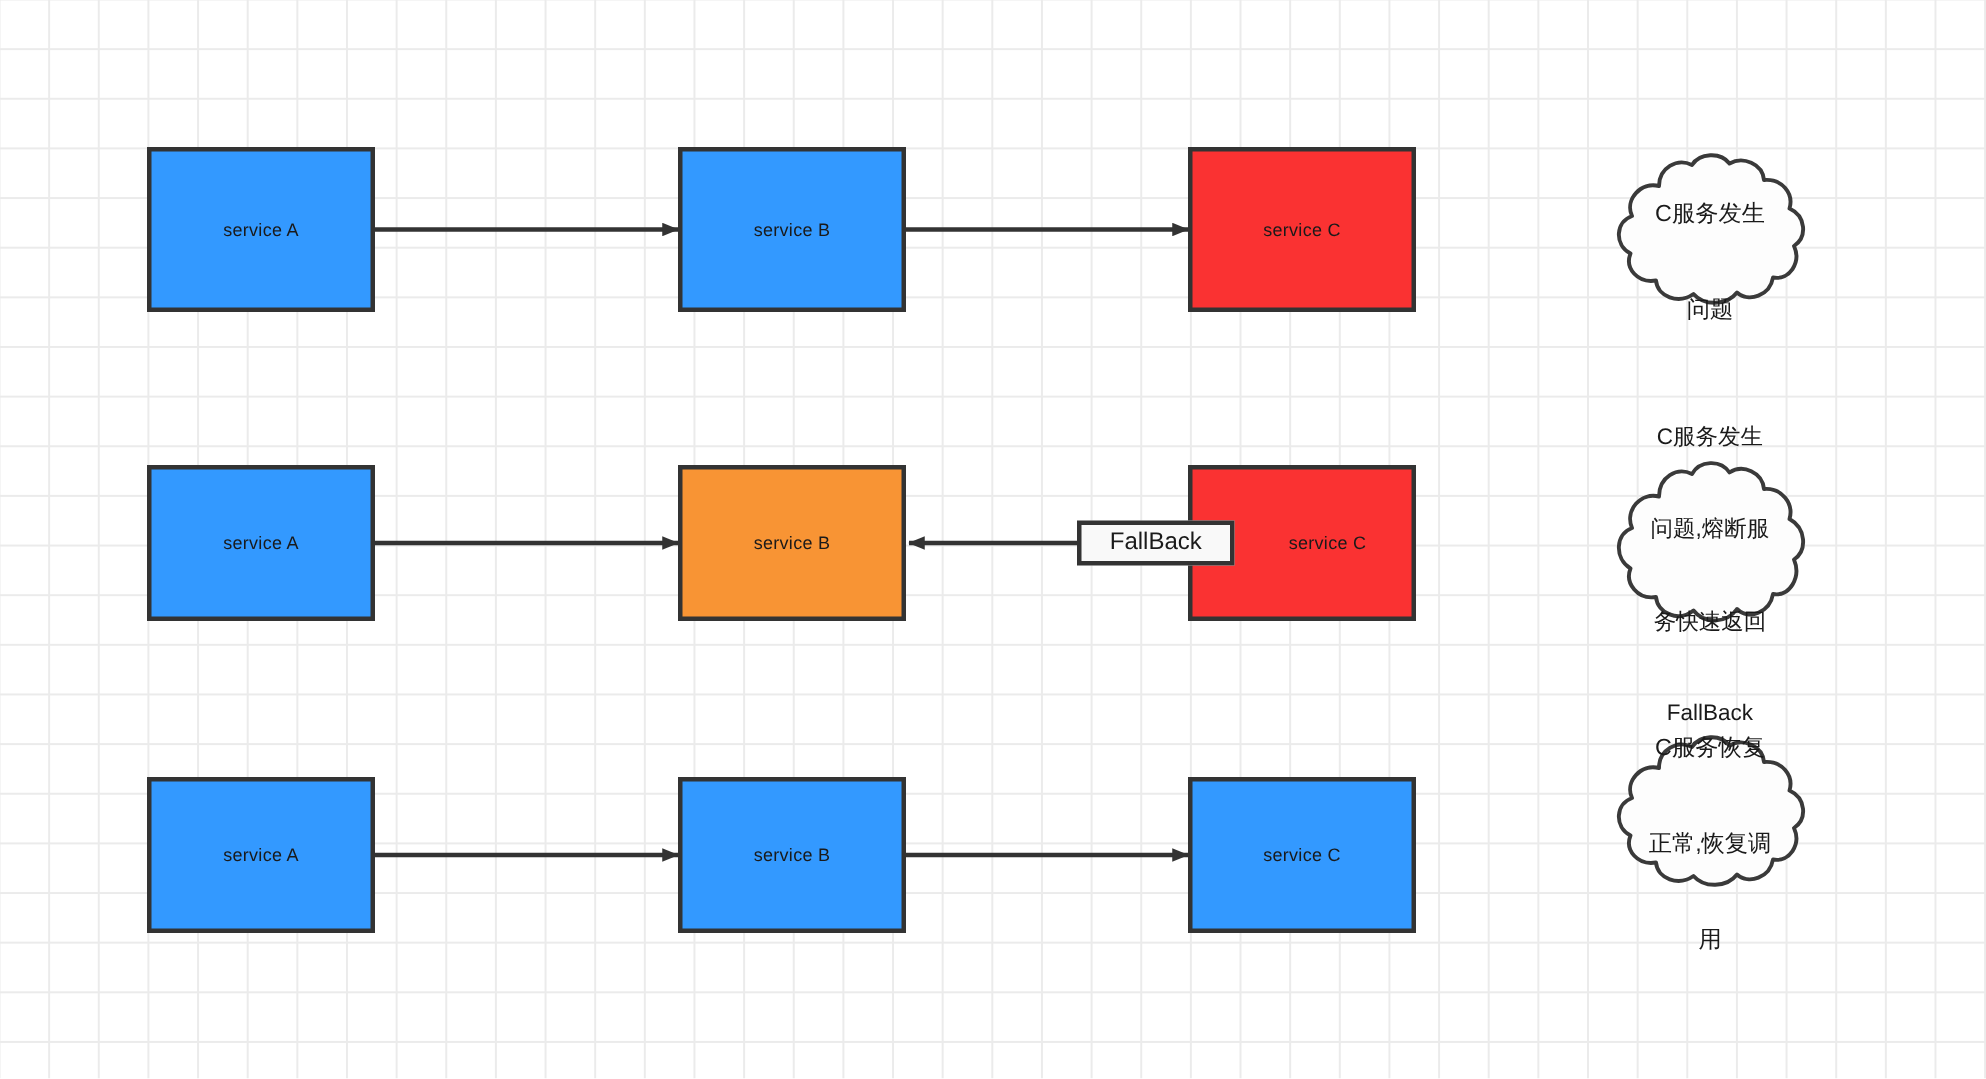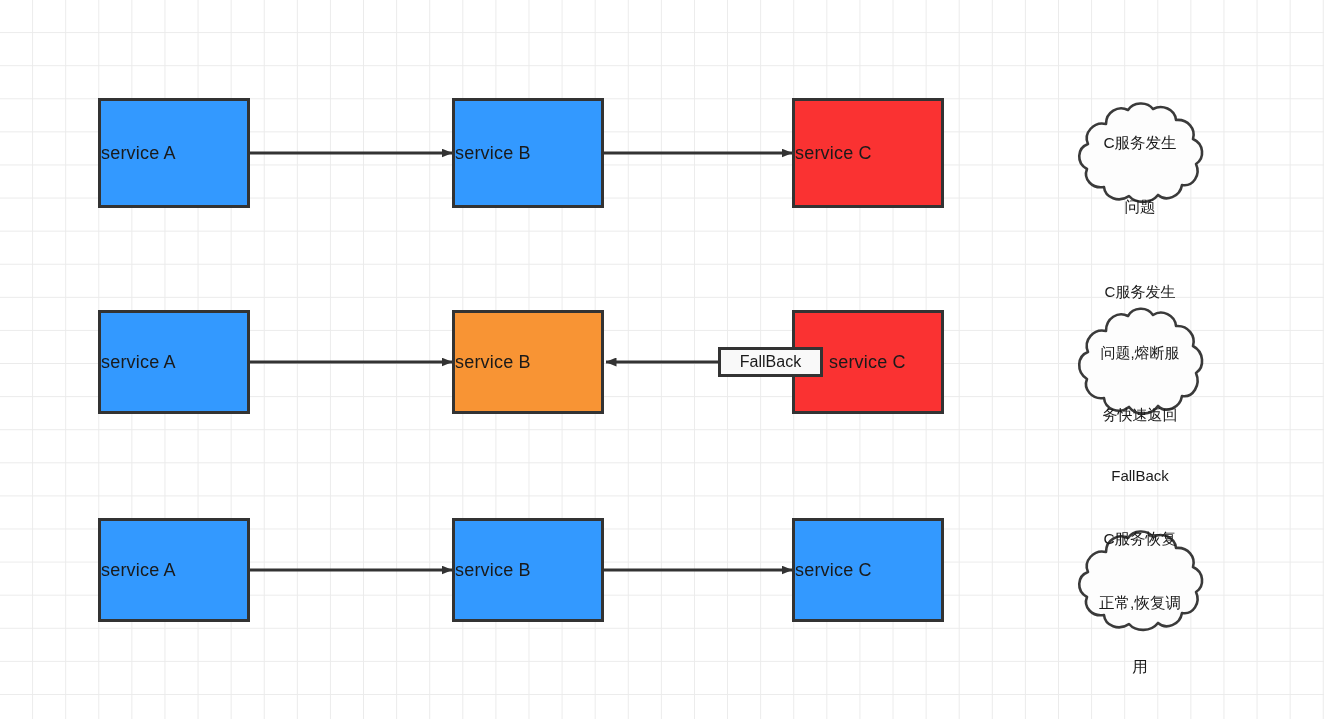--- a/index.html
+++ b/index.html
@@ -19,23 +19,23 @@
     background-size: 33.1px 33.1px;
     background-position: -1px -1px;
     font-family: "Liberation Sans", "DejaVu Sans", sans-serif;
   }
   .node {
     position: absolute;
     box-sizing: border-box;
     border: 3px solid #333333;
     display: flex;
     align-items: center;
-    justify-content: flex-start;
+    justify-content: center;
     color: #1a1a1a;
-    font-size: 18px;
+    font-size: 12px;
     letter-spacing: 0.2px;
     user-select: none;
   }
   .edge-layer {
     position: absolute;
     left: 0;
     top: 0;
     width: 1324px;
     height: 719px;
     pointer-events: none;
@@ -162,21 +162,21 @@
     <div class="cloud-text" style="font-size:15px; line-height:1.3;">
       <div>
         <span>C服务发生</span>
         <span>问题,熔断服</span>
         <span>务快速返回</span>
         <span>FallBack</span>
       </div>
     </div>
   </div>
 
-  <div class="cloud" style="left:1072px; top:528px; width:136px; height:108px;">
+  <div class="cloud" style="left:1072px; top:488px; width:136px; height:108px;">
     <svg width="136" height="108" viewBox="0 0 136 108">
       <path d="M34,24 C34,12 46,5 56,10 C61,2 75,1 81,9
                C90,4 103,9 104,20 C116,19 124,29 121,39
                C132,44 133,58 124,64 C129,75 121,87 110,85
                C108,97 94,102 86,95 C79,104 64,104 57,96
                C47,103 33,98 32,87 C20,89 11,79 15,69
                C4,63 5,48 16,44 C11,33 22,21 34,24 Z" fill="#fdfdfd" stroke="#3a3a3a" stroke-width="2.6" stroke-linejoin="round"></path>
     </svg>
     <div class="cloud-text">
       <div>

